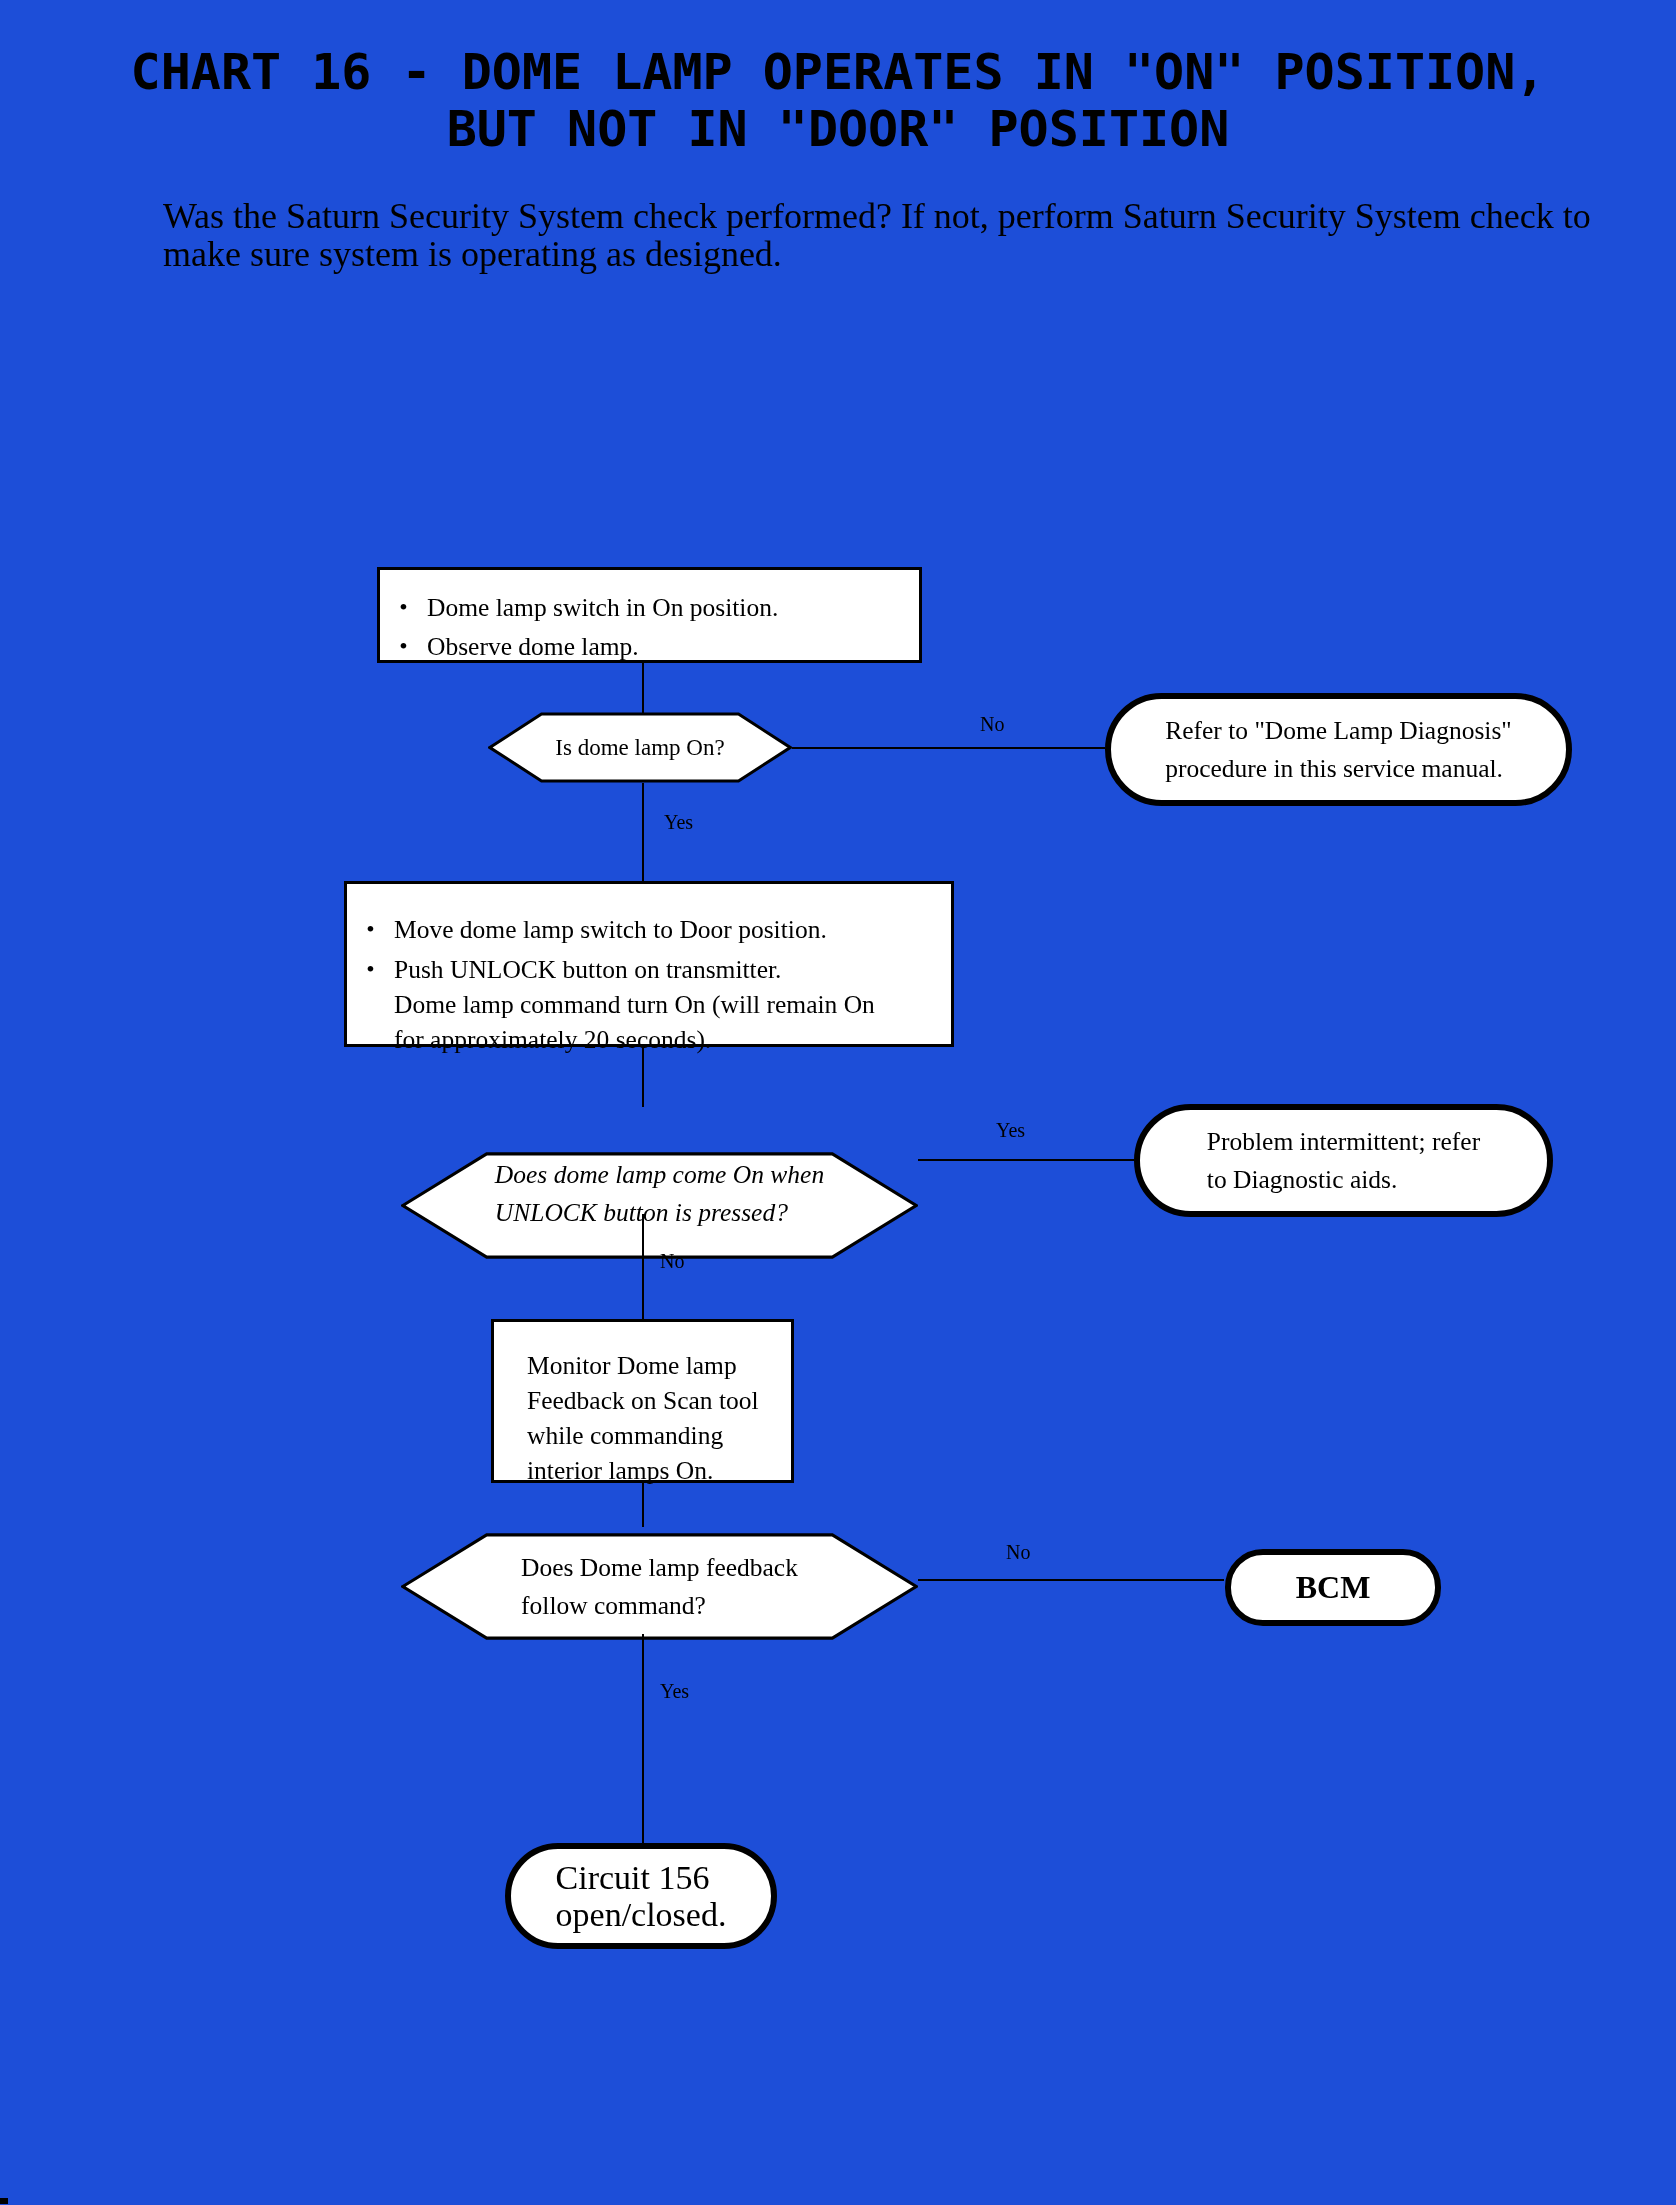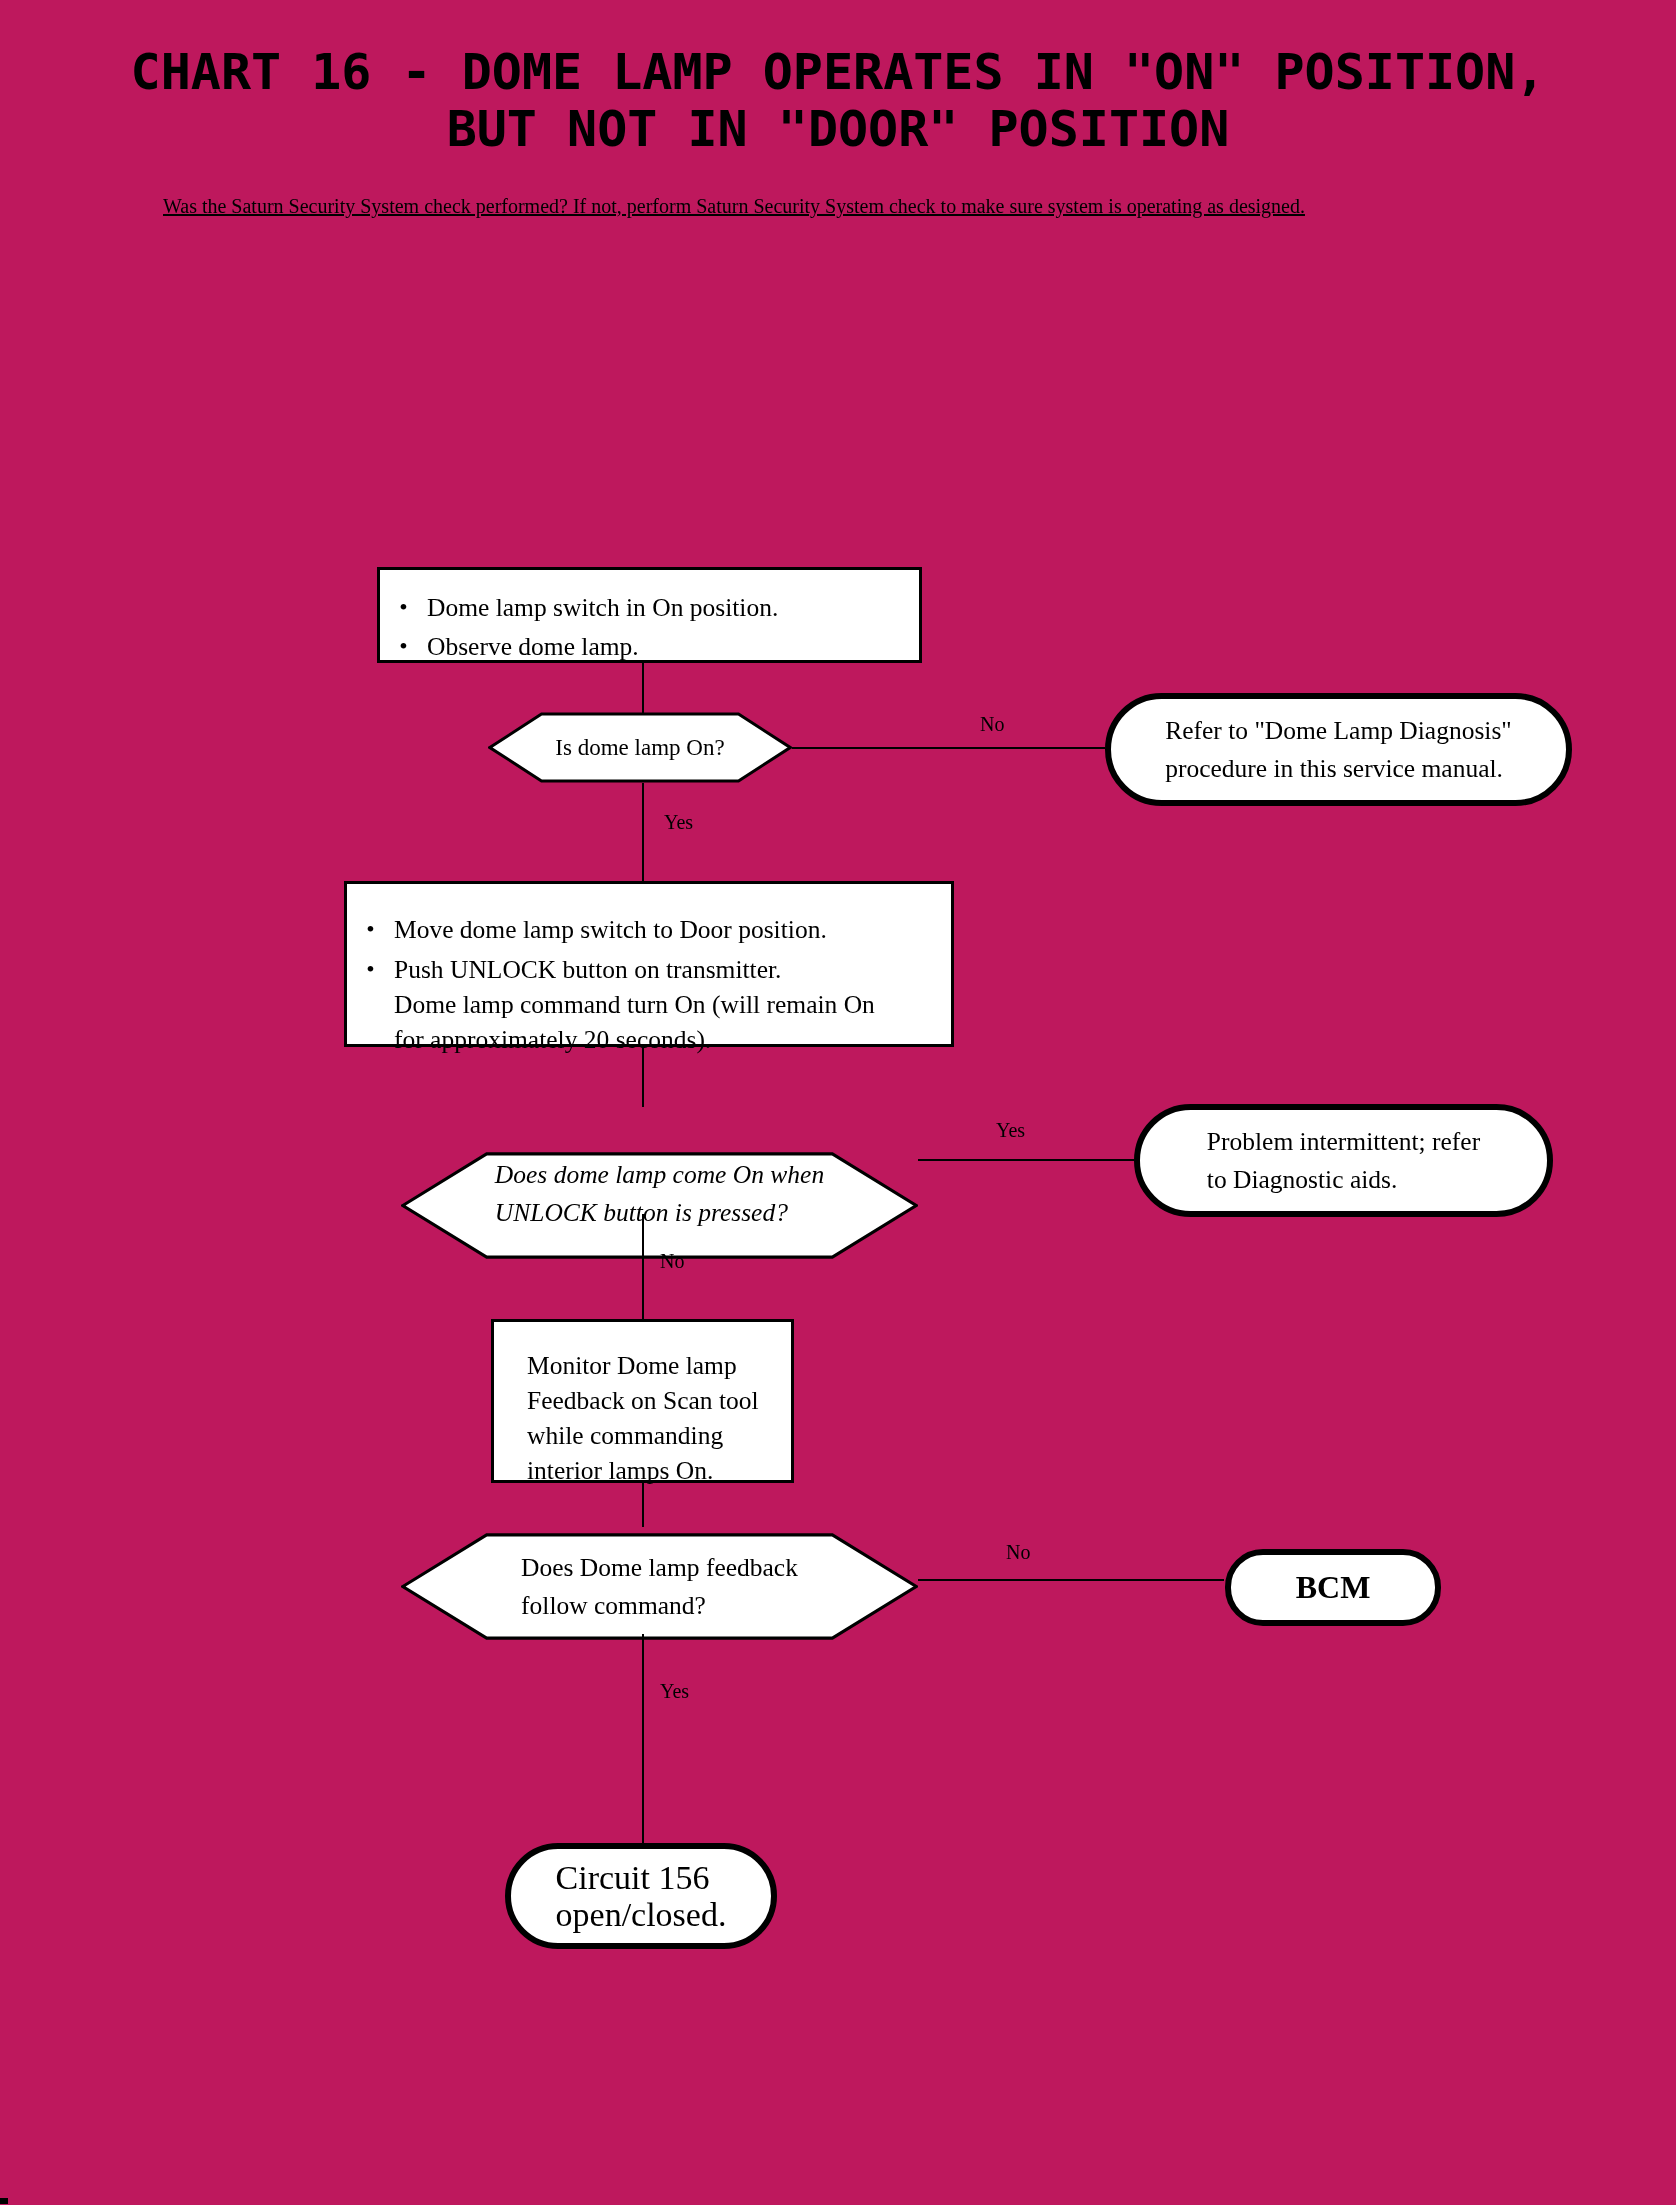--- a/index.html
+++ b/index.html
@@ -1,27 +1,27 @@
 <!DOCTYPE html>
 <html style="font-size:9.7px"><head>
 <meta charset="utf-8">
 <style>
   html,body{margin:0;padding:0;background:#ffffff;}
   .page{
-    position:relative;width:1676px;height:2205px;background:#be185d;
+    position:relative;width:1676px;height:2205px;background:#1d4ed8;
     font-family:"Liberation Serif",serif;color:#000;overflow:hidden;
   }
   .title{
     position:absolute;left:0;width:1676px;text-align:center;
     font-family:"DejaVu Sans Mono",monospace;font-weight:bold;
     font-size:50px;line-height:57px;white-space:nowrap;letter-spacing:0;
   }
   .intro{
-    position:absolute;left:163px;top:187px;width:1459px;
-    font-size:20px;line-height:38px;text-decoration:underline;
+    position:absolute;left:163px;top:197px;width:1459px;
+    font-size:36px;line-height:38px;
   }
   .node{position:absolute;box-sizing:border-box;background:#fff;}
   .rect{border:3px solid #000;}
   .stadium{border:6px solid #000;}
   .flowtext{font-size:25.5px;line-height:35px;}
   .bullet-row{display:flex;align-items:flex-start;}
   .bullet-mark{width:47px;text-align:center;flex:0 0 47px;font-size:24px;}
   .vline,.hline{position:absolute;background:#000;}
   .label{position:absolute;font-size:20px;line-height:25.5px;white-space:nowrap;}
   .hexwrap{position:absolute;}

